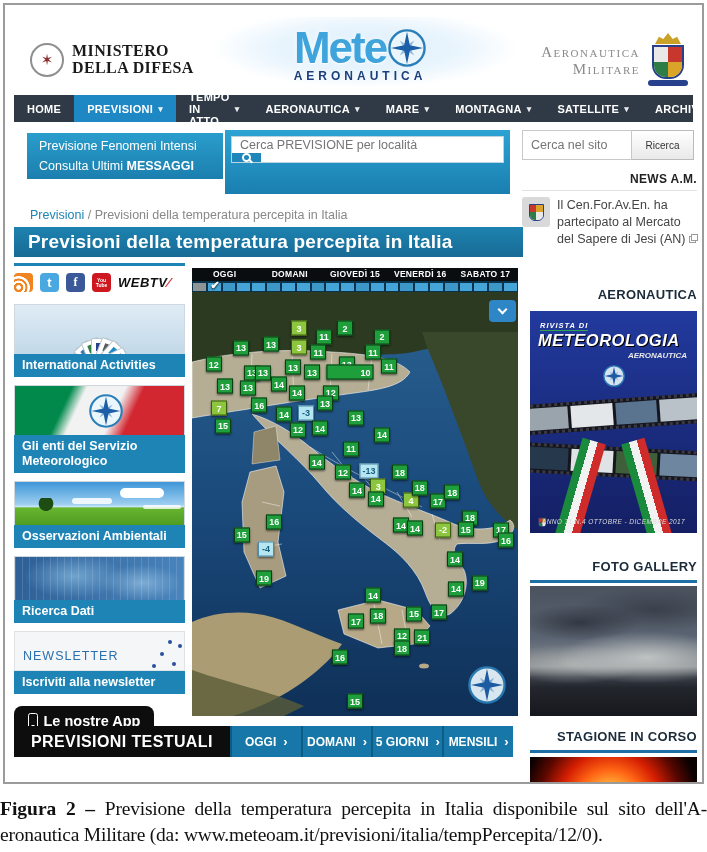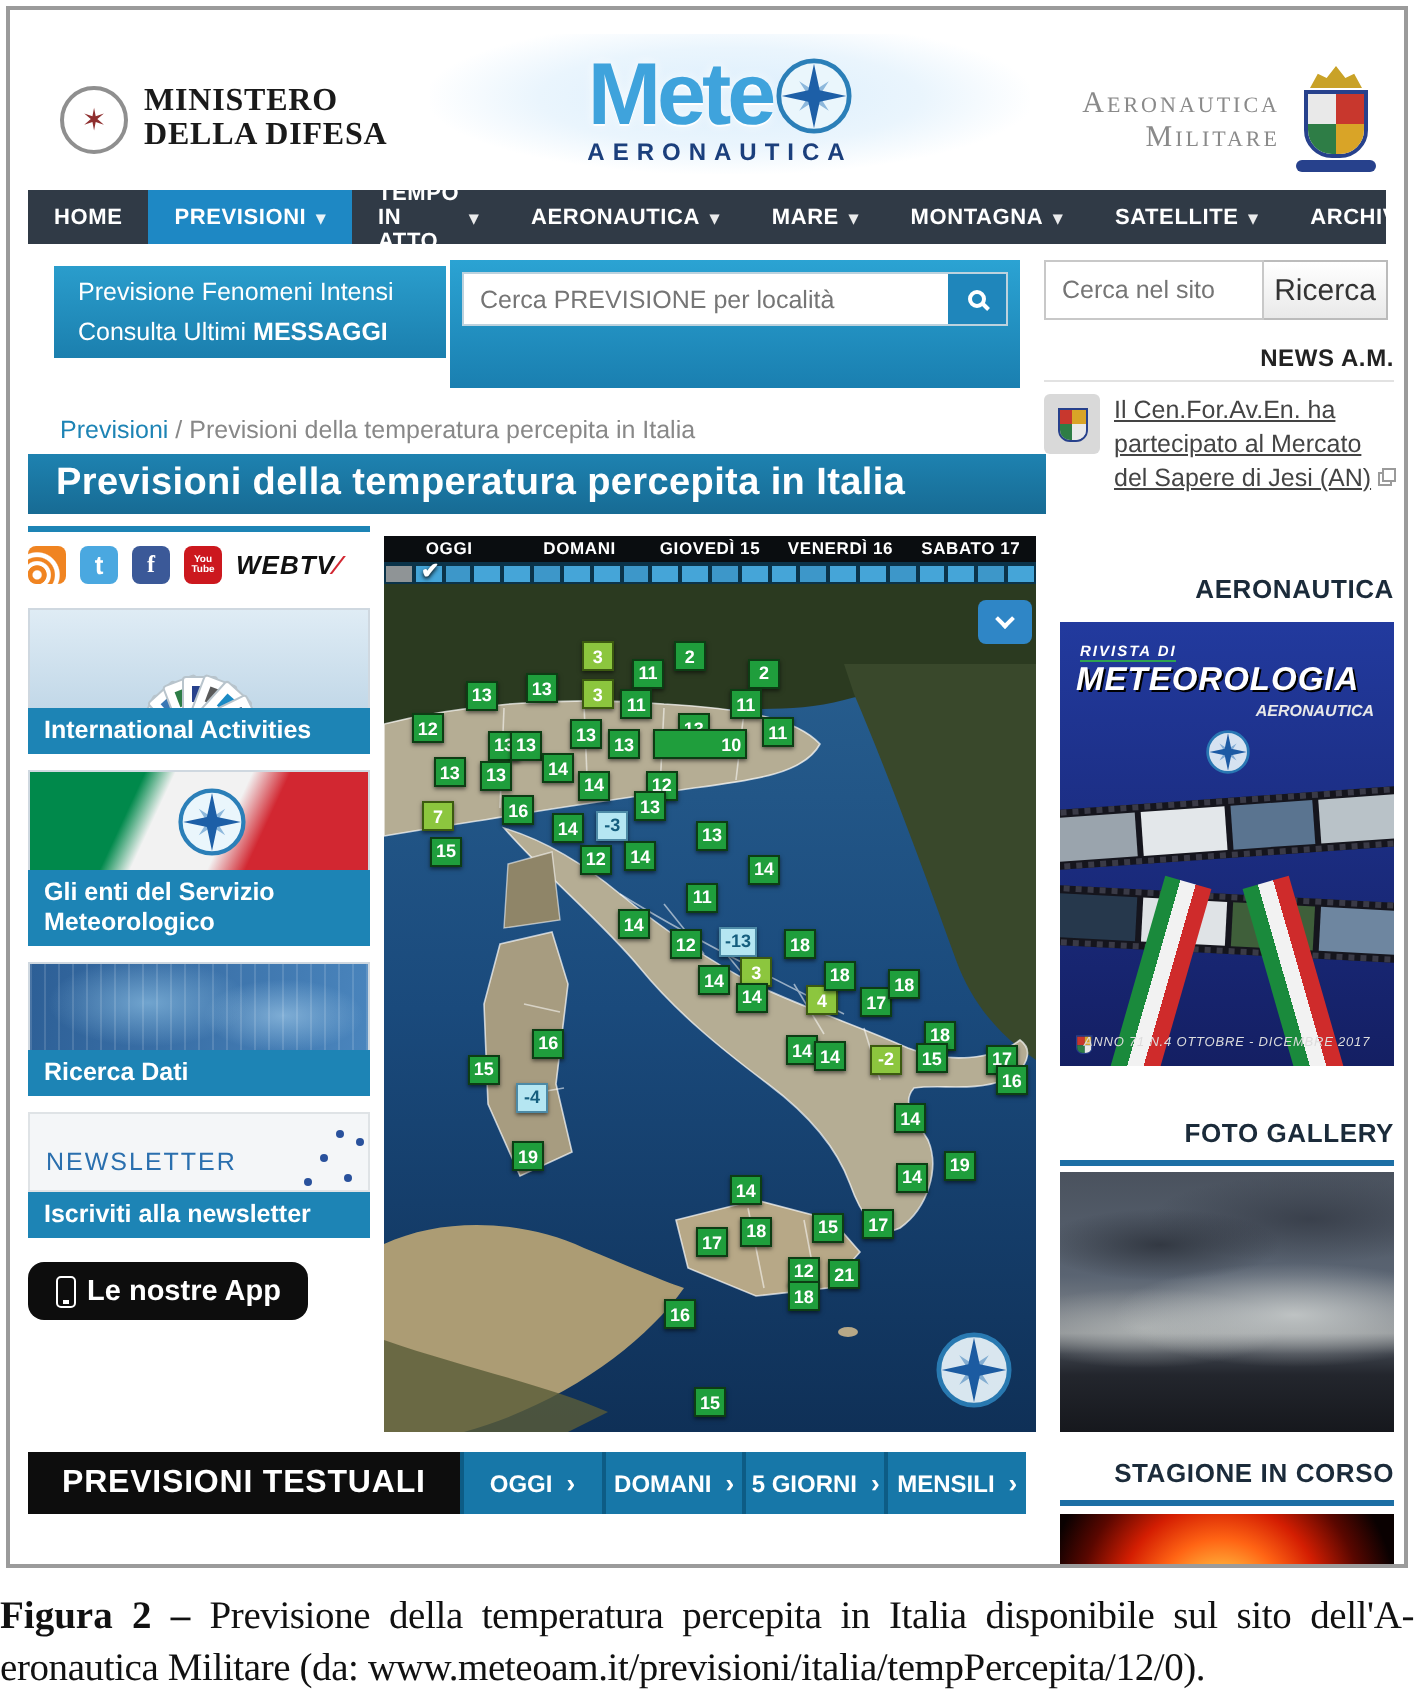--- a/index.html
+++ b/index.html
@@ -28,38 +28,38 @@
   
   .nav { position:absolute; left:9px; top:90px; width:679px; height:27px; background:#303a46; display:flex; align-items:stretch; justify-content:space-evenly; }
   .nav-item { display:flex; align-items:center; gap:5px; padding:0 13px; color:#fff; font-size:11px; font-weight:bold; letter-spacing:.3px; cursor:pointer; }
   .nav-item.active { background:#1e88c4; }
   .nav-caret { font-size:9px; opacity:.9; }
 
   
   .qlinks { position:absolute; left:22px; top:128px; width:196px; height:46px; background:linear-gradient(#2a9dcc,#1b7fae); padding:6px 12px; display:flex; flex-direction:column; justify-content:space-between; }
   .qlinks a { color:#fff; font-size:12.5px; text-decoration:none; cursor:pointer; }
   .srch-panel { position:absolute; left:220px; top:125px; width:285px; height:64px; background:linear-gradient(#2ba3d3,#1a7fb0); padding:6px; }
-  .srch-row { display:flex; height:27px; background:#fff; border:1px solid #bcd2de; }
+  .srch-row { display:flex; height:27px; background:#fff; border:1px solid #bcd2de;flex-direction:column; }
   .srch-row input { flex:1; border:0; outline:0; font-size:12.5px; color:#777; padding:0 8px; font-family:inherit; }
   .srch-btn { width:29px; background:#1f86bb; display:flex; align-items:center; justify-content:center; cursor:pointer; }
   .mag-ico { width:9px; height:9px; border:2px solid #fff; border-radius:50%; position:relative; }
   .mag-ico::after { content:""; position:absolute; width:5px; height:2px; background:#fff; transform:rotate(45deg); right:-4px; bottom:-2px; }
 
   
   .rcol { position:absolute; left:517px; top:125px; width:175px; }
   .sitesearch { display:flex; gap:0; height:30px; }
   .sitesearch input { width:110px; border:1px solid #c8c8c8; font-size:12.5px; color:#666; padding:0 8px; outline:0; font-family:inherit; }
-  .ricerca-btn { width:62px; border:1px solid #bbb; border-left:0; background:linear-gradient(#fff,#e9e9e9); font-size:15px; color:#333; display:flex; align-items:center; justify-content:center; cursor:pointer; }
+  .ricerca-btn { width:62px; border:1px solid #bbb; border-left:0; background:linear-gradient(#fff,#e9e9e9); font-size:10px; color:#333; display:flex; align-items:center; justify-content:center; cursor:pointer; }
   .news-h { margin-top:12px; text-align:right; font-size:12px; font-weight:bold; color:#222; letter-spacing:.3px; border-bottom:1px solid #e2e2e2; padding-bottom:4px; }
   .news-row { display:flex; gap:7px; margin-top:6px; }
   .news-crest { width:28px; height:30px; background:#d9d9d9; border-radius:3px; flex:none; display:flex; align-items:center; justify-content:center; }
   .mini-shield { width:15px; height:17px; border:1.5px solid #27418c; border-radius:0 0 6px 6px; overflow:hidden; display:grid; grid-template-columns:1fr 1fr; grid-template-rows:1fr 1fr; }
   .mini-shield i:nth-child(1){background:#c8372d;} .mini-shield i:nth-child(2){background:#d9a427;}
   .mini-shield i:nth-child(3){background:#2e7d46;} .mini-shield i:nth-child(4){background:#e9e9e9;}
-  .news-txt { font-size:12.5px; color:#444; line-height:1.35; cursor:pointer;text-decoration:underline; }
+  .news-txt { font-size:12.5px; color:#444; line-height:1.35; cursor:pointer; }
   .ext { display:inline-block; width:7px; height:7px; border:1px solid #9a9a9a; position:relative; margin-left:3px; }
   .ext::before { content:""; position:absolute; right:-3px; top:-3px; width:5px; height:5px; background:#fff; border:1px solid #9a9a9a; }
   .r-head { text-align:right; font-size:13px; font-weight:bold; color:#1b2b3a; letter-spacing:.3px; line-height:1.3; }
   .r-rule { height:3px; background:#1d6fa5; margin:4px 0 3px; }
 
   
   .mag-cover { margin:8px 0 0 8px; width:167px; height:222px; background:linear-gradient(#223a9e,#141f63); position:relative; overflow:hidden; cursor:pointer; }
   .mc-small { position:absolute; left:10px; top:10px; color:#fff; font-size:7.5px; font-style:italic; font-weight:bold; letter-spacing:1px; border-bottom:1px solid #2ea44f; }
   .mc-big { position:absolute; left:8px; top:20px; color:#fff; font-size:16.5px; font-style:italic; font-weight:bold; letter-spacing:.5px; text-shadow:1px 1px 0 #000; }
   .mc-sub { position:absolute; right:10px; top:40px; color:#e8e8e8; font-size:8px; font-style:italic; font-weight:bold; }
@@ -292,20 +292,24 @@
 
     <div class="card">
       <div class="card-img img-flag">
         <svg width="34" height="34">
             <use href="#rose"></use>
           </svg>
       </div>
       <div class="card-label">Gli enti del Servizio Meteorologico</div>
     </div>
 
+    <div class="card">
+      <div class="card-img img-field" style="height:44px"></div>
+      <div class="card-label">Osservazioni Ambientali</div>
+    </div>
 
     <div class="card">
       <div class="card-img img-data" style="height:44px"></div>
       <div class="card-label">Ricerca Dati</div>
     </div>
 
     <div class="card">
       <div class="card-img img-news" style="height:40px">
         <span class="nl-word">NEWSLETTER</span>
         <span class="nl-dots"></span>

